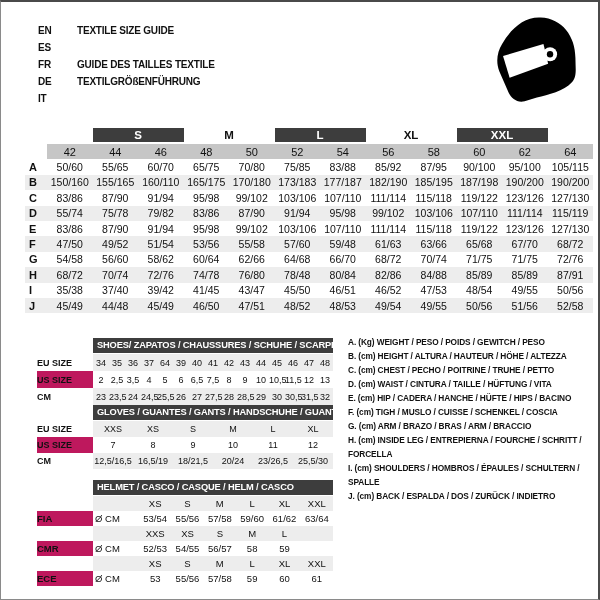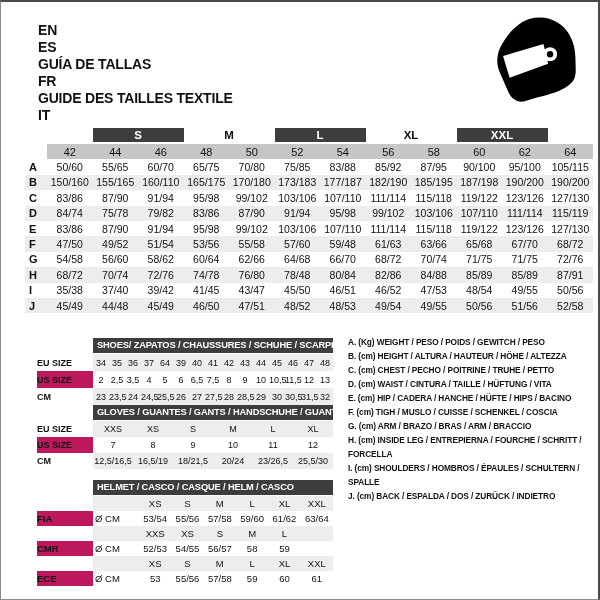--- a/index.html
+++ b/index.html
@@ -4,21 +4,21 @@
 <style>
   html,body {margin:0; padding:0; background:#fff;}
   .page {
     position:relative; width:600px; height:600px; box-sizing:border-box;
     background:#fff; overflow:hidden; color:#111;
     font-family:"Liberation Sans","DejaVu Sans",sans-serif;
     border:1px solid #8a8a8a; border-top:2px solid #4a4a4a; border-right:2px solid #4a4a4a;
   }
   
   .langs {position:absolute; left:37px; top:20px;}
-  .lang-row {display:flex; font-weight:bold; font-size:14px; line-height:17px; letter-spacing:-0.2px;flex-direction:column;}
+  .lang-row {display:flex; font-weight:bold; font-size:10px; line-height:17px; letter-spacing:-0.2px;}
   .lang-code {width:39px;}
   
   .helmet-ic {position:absolute; left:487px; top:8px; width:94px; height:96px;}
   
   .textile {position:absolute; left:24px; top:126px; width:568px; border-collapse:collapse; table-layout:fixed;}
   .textile td {text-align:center; padding:0; height:15.4px; font-size:10.5px; white-space:nowrap; overflow:visible;}
   .textile td.lcol {width:18px; text-align:left; padding-left:4px;}
   .textile .grp {font-weight:bold; font-size:11.5px; height:14px; border-bottom:2px solid #fff;}
   .textile .grp.dark {background:#3d3d3d; color:#fff;}
   .textile tr.numrow td {background:#c6c6c6; font-size:11px; height:15px;}
@@ -49,28 +49,32 @@
   .leg-item {font-weight:bold; font-size:8.3px; line-height:14px; letter-spacing:-0.1px;}
 </style>
 </head>
 <body>
 
 <div class="page">
 
   <div class="langs">
     <div class="lang-row">
       <span class="lang-code">EN</span>
+      <span class="lang-title">TEXTILE SIZE GUIDE</span>
     </div>
     <div class="lang-row">
       <span class="lang-code">ES</span>
-      <span class="lang-title">GUÍA DE TALLAS</span>
     </div>
     <div class="lang-row">
       <span class="lang-code">FR</span>
       <span class="lang-title">GUIDE DES TAILLES TEXTILE</span>
+    </div>
+    <div class="lang-row">
+      <span class="lang-code">DE</span>
+      <span class="lang-title">TEXTILGRÖßENFÜHRUNG</span>
     </div>
     <div class="lang-row">
       <span class="lang-code">IT</span>
     </div>
   </div>
 
   <div class="helmet-ic">
     <svg viewBox="0 0 100 100" width="94" height="96" aria-hidden="true">
       <path d="M56,7 C79,8 93,27 93,50 C93,61 95,70 89,76 C81,85 64,89 52,92 L39,96 C31,98 25,93 22,87 L12,64 C8,54 10,43 15,35 C25,18 39,6 56,7 Z" fill="#000"></path>
       <path d="M16,48 L59,35 L64,56 L23,71 Z" fill="#fff"></path>
@@ -146,21 +150,21 @@
           <td>103/106</td>
           <td>107/110</td>
           <td>111/114</td>
           <td>115/118</td>
           <td>119/122</td>
           <td>123/126</td>
           <td>127/130</td>
         </tr>
         <tr class="alt">
           <td class="lcol key">D</td>
-          <td>84/74</td>
+          <td>55/74</td>
           <td>75/78</td>
           <td>79/82</td>
           <td>83/86</td>
           <td>87/90</td>
           <td>91/94</td>
           <td>95/98</td>
           <td>99/102</td>
           <td>103/106</td>
           <td>107/110</td>
           <td>111/114</td>

